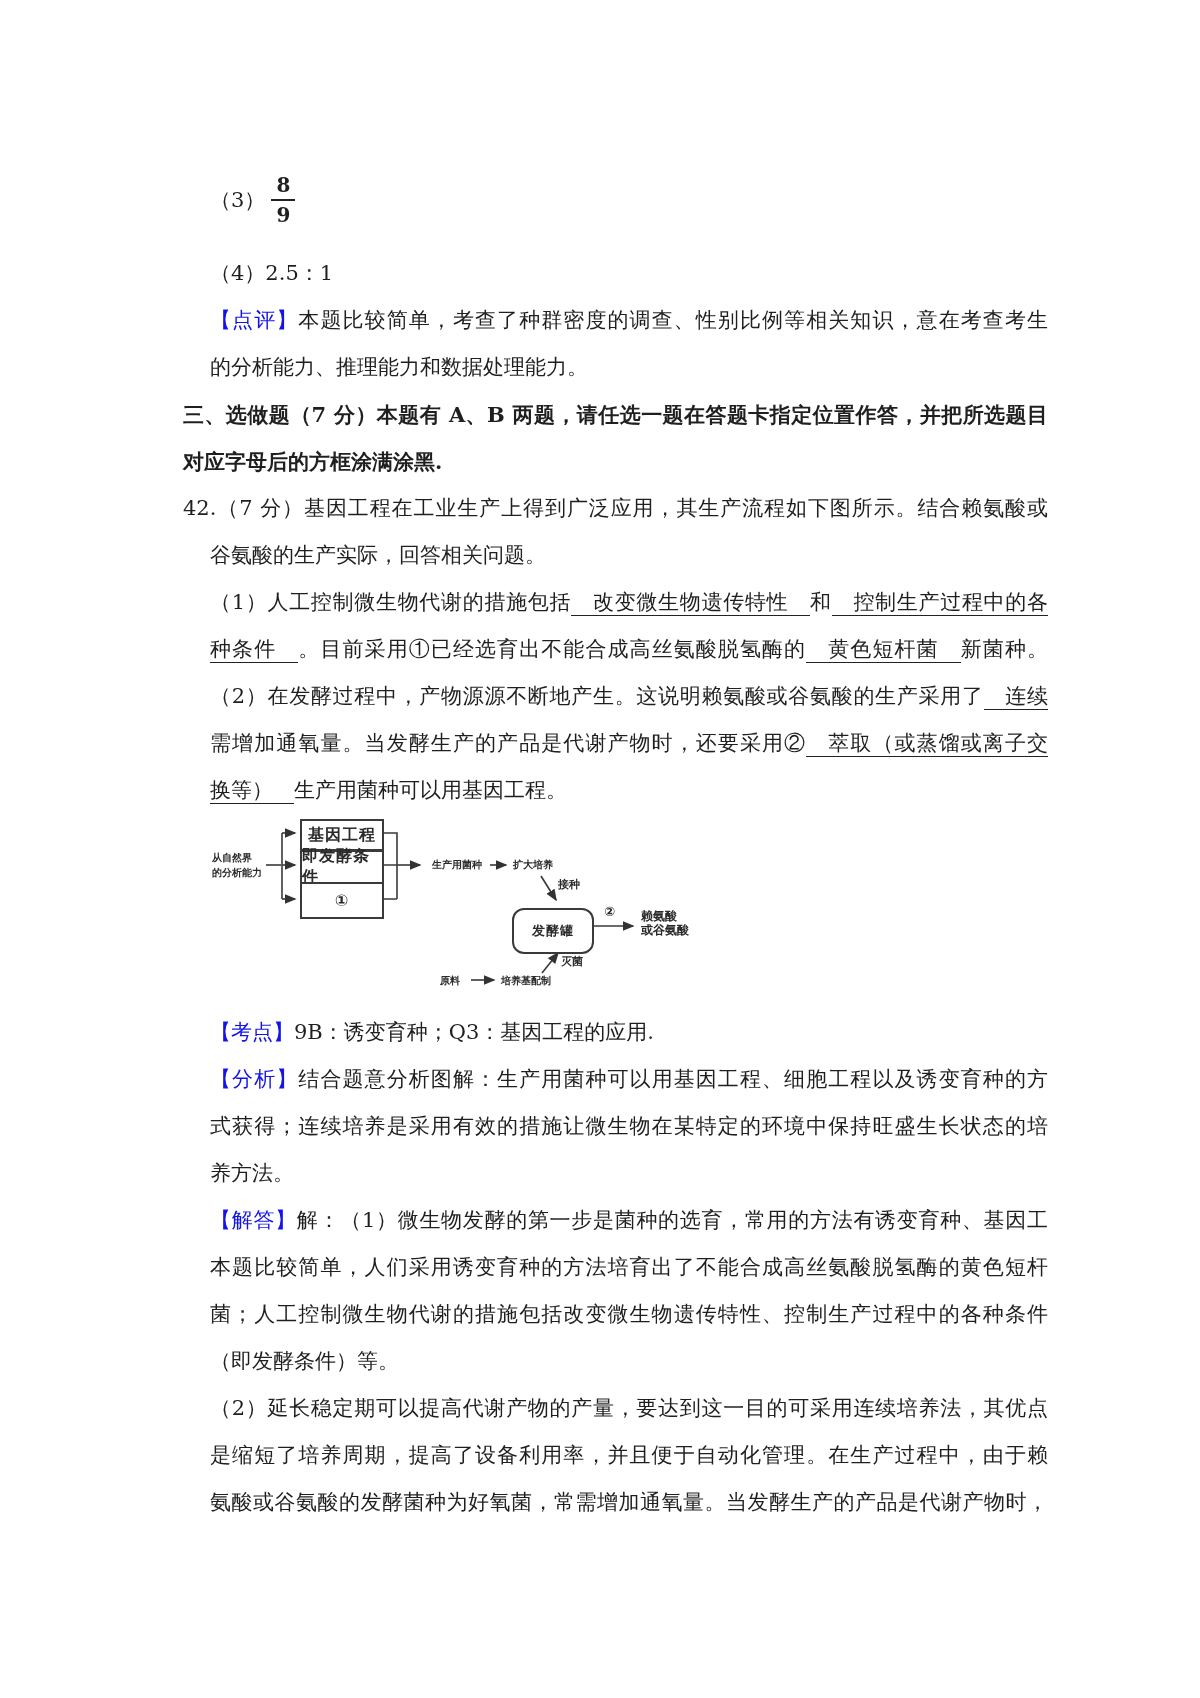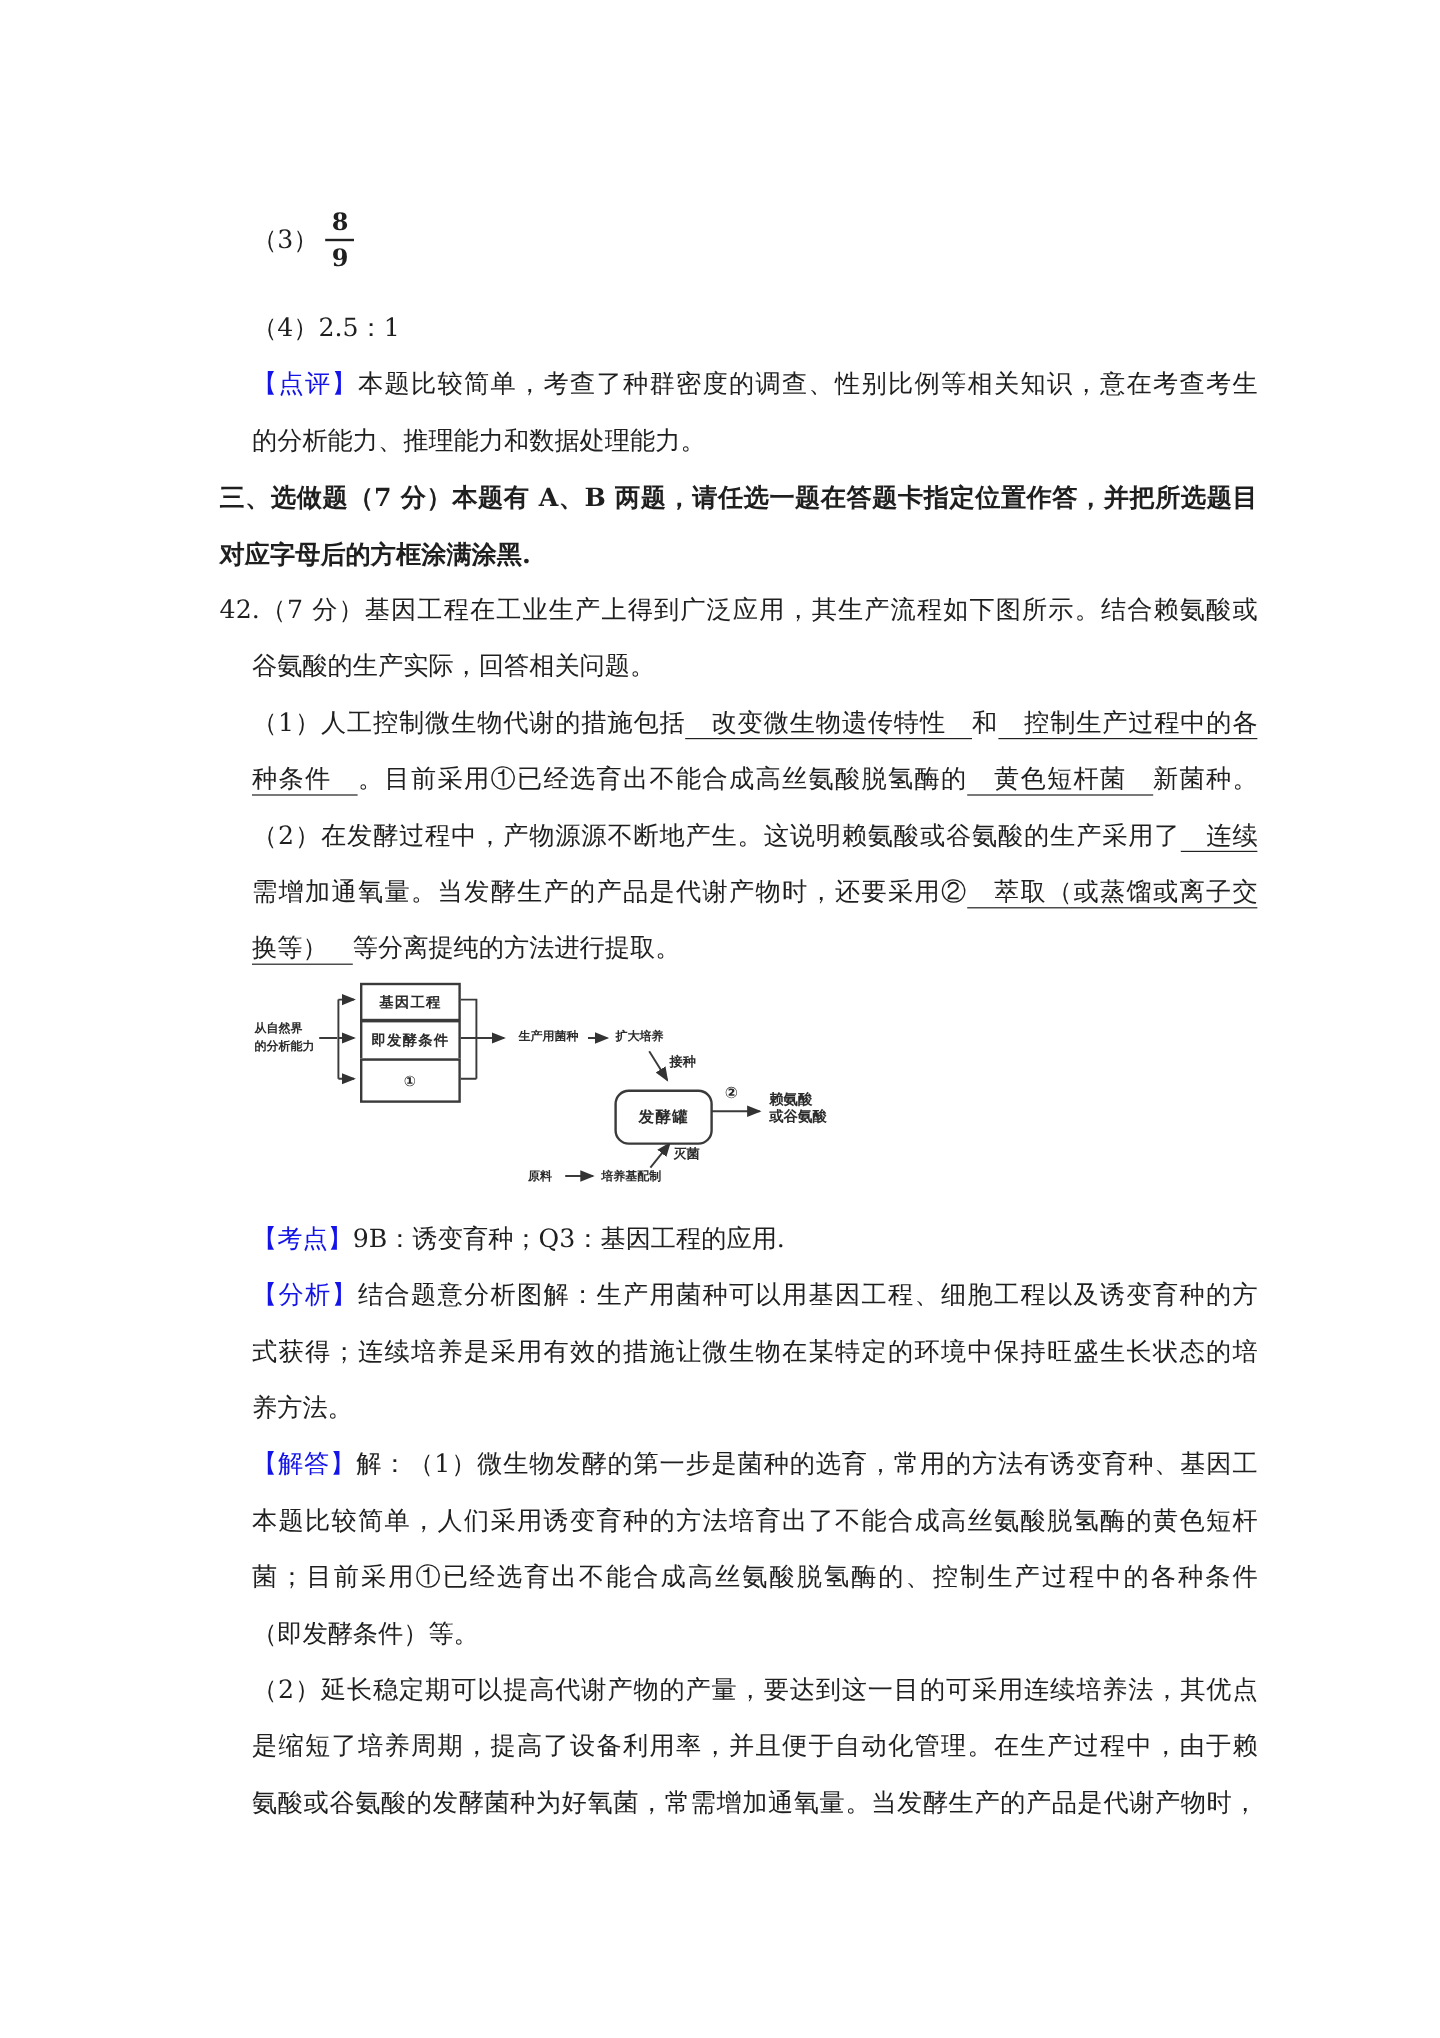--- a/index.html
+++ b/index.html
@@ -20,21 +20,21 @@
   .frac { display:inline-block; text-align:center; margin-left:6px; vertical-align:middle; }
   .frac .num { display:block; font-weight:700; font-size:20px; border-bottom:2px solid #222; padding:0 5px 2px; }
   .frac .den { display:block; font-weight:700; font-size:20px; padding-top:2px; }
   
   .diagram { position:relative; height:195px; font-family:"DejaVu Sans","Liberation Sans",sans-serif; color:#2b2b2b; }
   .dg-lines { position:absolute; left:0; top:0; }
   .dg-label { position:absolute; font-size:10px; font-weight:700; line-height:15px; white-space:nowrap; }
   .dg-label-sm { position:absolute; font-size:11px; font-weight:700; line-height:13px; white-space:nowrap; }
   .dg-box { position:absolute; border:2px solid #3a3a3a; background:#fff;
             display:flex; align-items:center; justify-content:center;
-            font-size:12px; font-weight:700; letter-spacing:1px; }
+            font-size:16px; font-weight:700; letter-spacing:1px; }
   .dg-tank { border-radius:12px; }
   .dg-two-line { line-height:14px; font-size:12px; }
 </style>
 </head>
 <body>
 
 <div class="page">
   <div class="content">
 
     <div class="frac-line">
@@ -54,21 +54,21 @@
     <div class="ln hang bold">对应字母后的方框涂满涂黑.</div>
 
     <div class="ln full hang">42.（7 分）基因工程在工业生产上得到广泛应用，其生产流程如下图所示。结合赖氨酸或</div>
     <div class="ln">谷氨酸的生产实际，回答相关问题。</div>
 
     <div class="ln full"><span>（1）人工控制微生物代谢的措施包括</span><span class="u">　改变微生物遗传特性　</span><span>和</span><span class="u">　控制生产过程中的各</span></div>
     <div class="ln full"><span class="u">种条件　</span><span>。目前采用①已经选育出不能合成高丝氨酸脱氢酶的</span><span class="u">　黄色短杆菌　</span><span>新菌种。</span></div>
 
     <div class="ln full"><span>（2）在发酵过程中，产物源源不断地产生。这说明赖氨酸或谷氨酸的生产采用了</span><span class="u">　连续</span></div>
     <div class="ln full"><span>需增加通氧量。当发酵生产的产品是代谢产物时，还要采用②</span><span class="u">　萃取（或蒸馏或离子交</span></div>
-    <div class="ln"><span class="u">换等）　</span><span>等分离提纯的方法进行提取。</span></div>
+    <div class="ln"><span class="u">换等）　</span><span>生产用菌种可以用基因工程。</span></div>
 
     <div class="diagram">
       <svg class="dg-lines" width="480" height="195" viewBox="0 0 480 195">
         <defs>
           <marker id="ah" markerWidth="9" markerHeight="8" refX="6.5" refY="3" orient="auto">
             <path d="M0,0 L7.5,3 L0,6 z" fill="#333"></path>
           </marker>
         </defs>
         <g stroke="#3a3a3a" stroke-width="1.6" fill="none">
           <path d="M56,51 H71"></path>
@@ -113,21 +113,21 @@
     </div>
 
     <div class="ln"><span class="tag">【考点】</span><span>9B：诱变育种；Q3：基因工程的应用.</span></div>
 
     <div class="ln full"><span class="tag">【分析】</span><span>结合题意分析图解：生产用菌种可以用基因工程、细胞工程以及诱变育种的方</span></div>
     <div class="ln full">式获得；连续培养是采用有效的措施让微生物在某特定的环境中保持旺盛生长状态的培</div>
     <div class="ln">养方法。</div>
 
     <div class="ln full"><span class="tag">【解答】</span><span>解：（1）微生物发酵的第一步是菌种的选育，常用的方法有诱变育种、基因工</span></div>
     <div class="ln full">本题比较简单，人们采用诱变育种的方法培育出了不能合成高丝氨酸脱氢酶的黄色短杆</div>
-    <div class="ln full">菌；目前采用①已经选育出不能合成高丝氨酸脱氢酶的、控制生产过程中的各种条件</div>
+    <div class="ln full">菌；人工控制微生物代谢的措施包括改变微生物遗传特性、控制生产过程中的各种条件</div>
     <div class="ln">（即发酵条件）等。</div>
 
     <div class="ln full">（2）延长稳定期可以提高代谢产物的产量，要达到这一目的可采用连续培养法，其优点</div>
     <div class="ln full">是缩短了培养周期，提高了设备利用率，并且便于自动化管理。在生产过程中，由于赖</div>
     <div class="ln full">氨酸或谷氨酸的发酵菌种为好氧菌，常需增加通氧量。当发酵生产的产品是代谢产物时，</div>
 
   </div>
 </div>
 
 </body></html>

